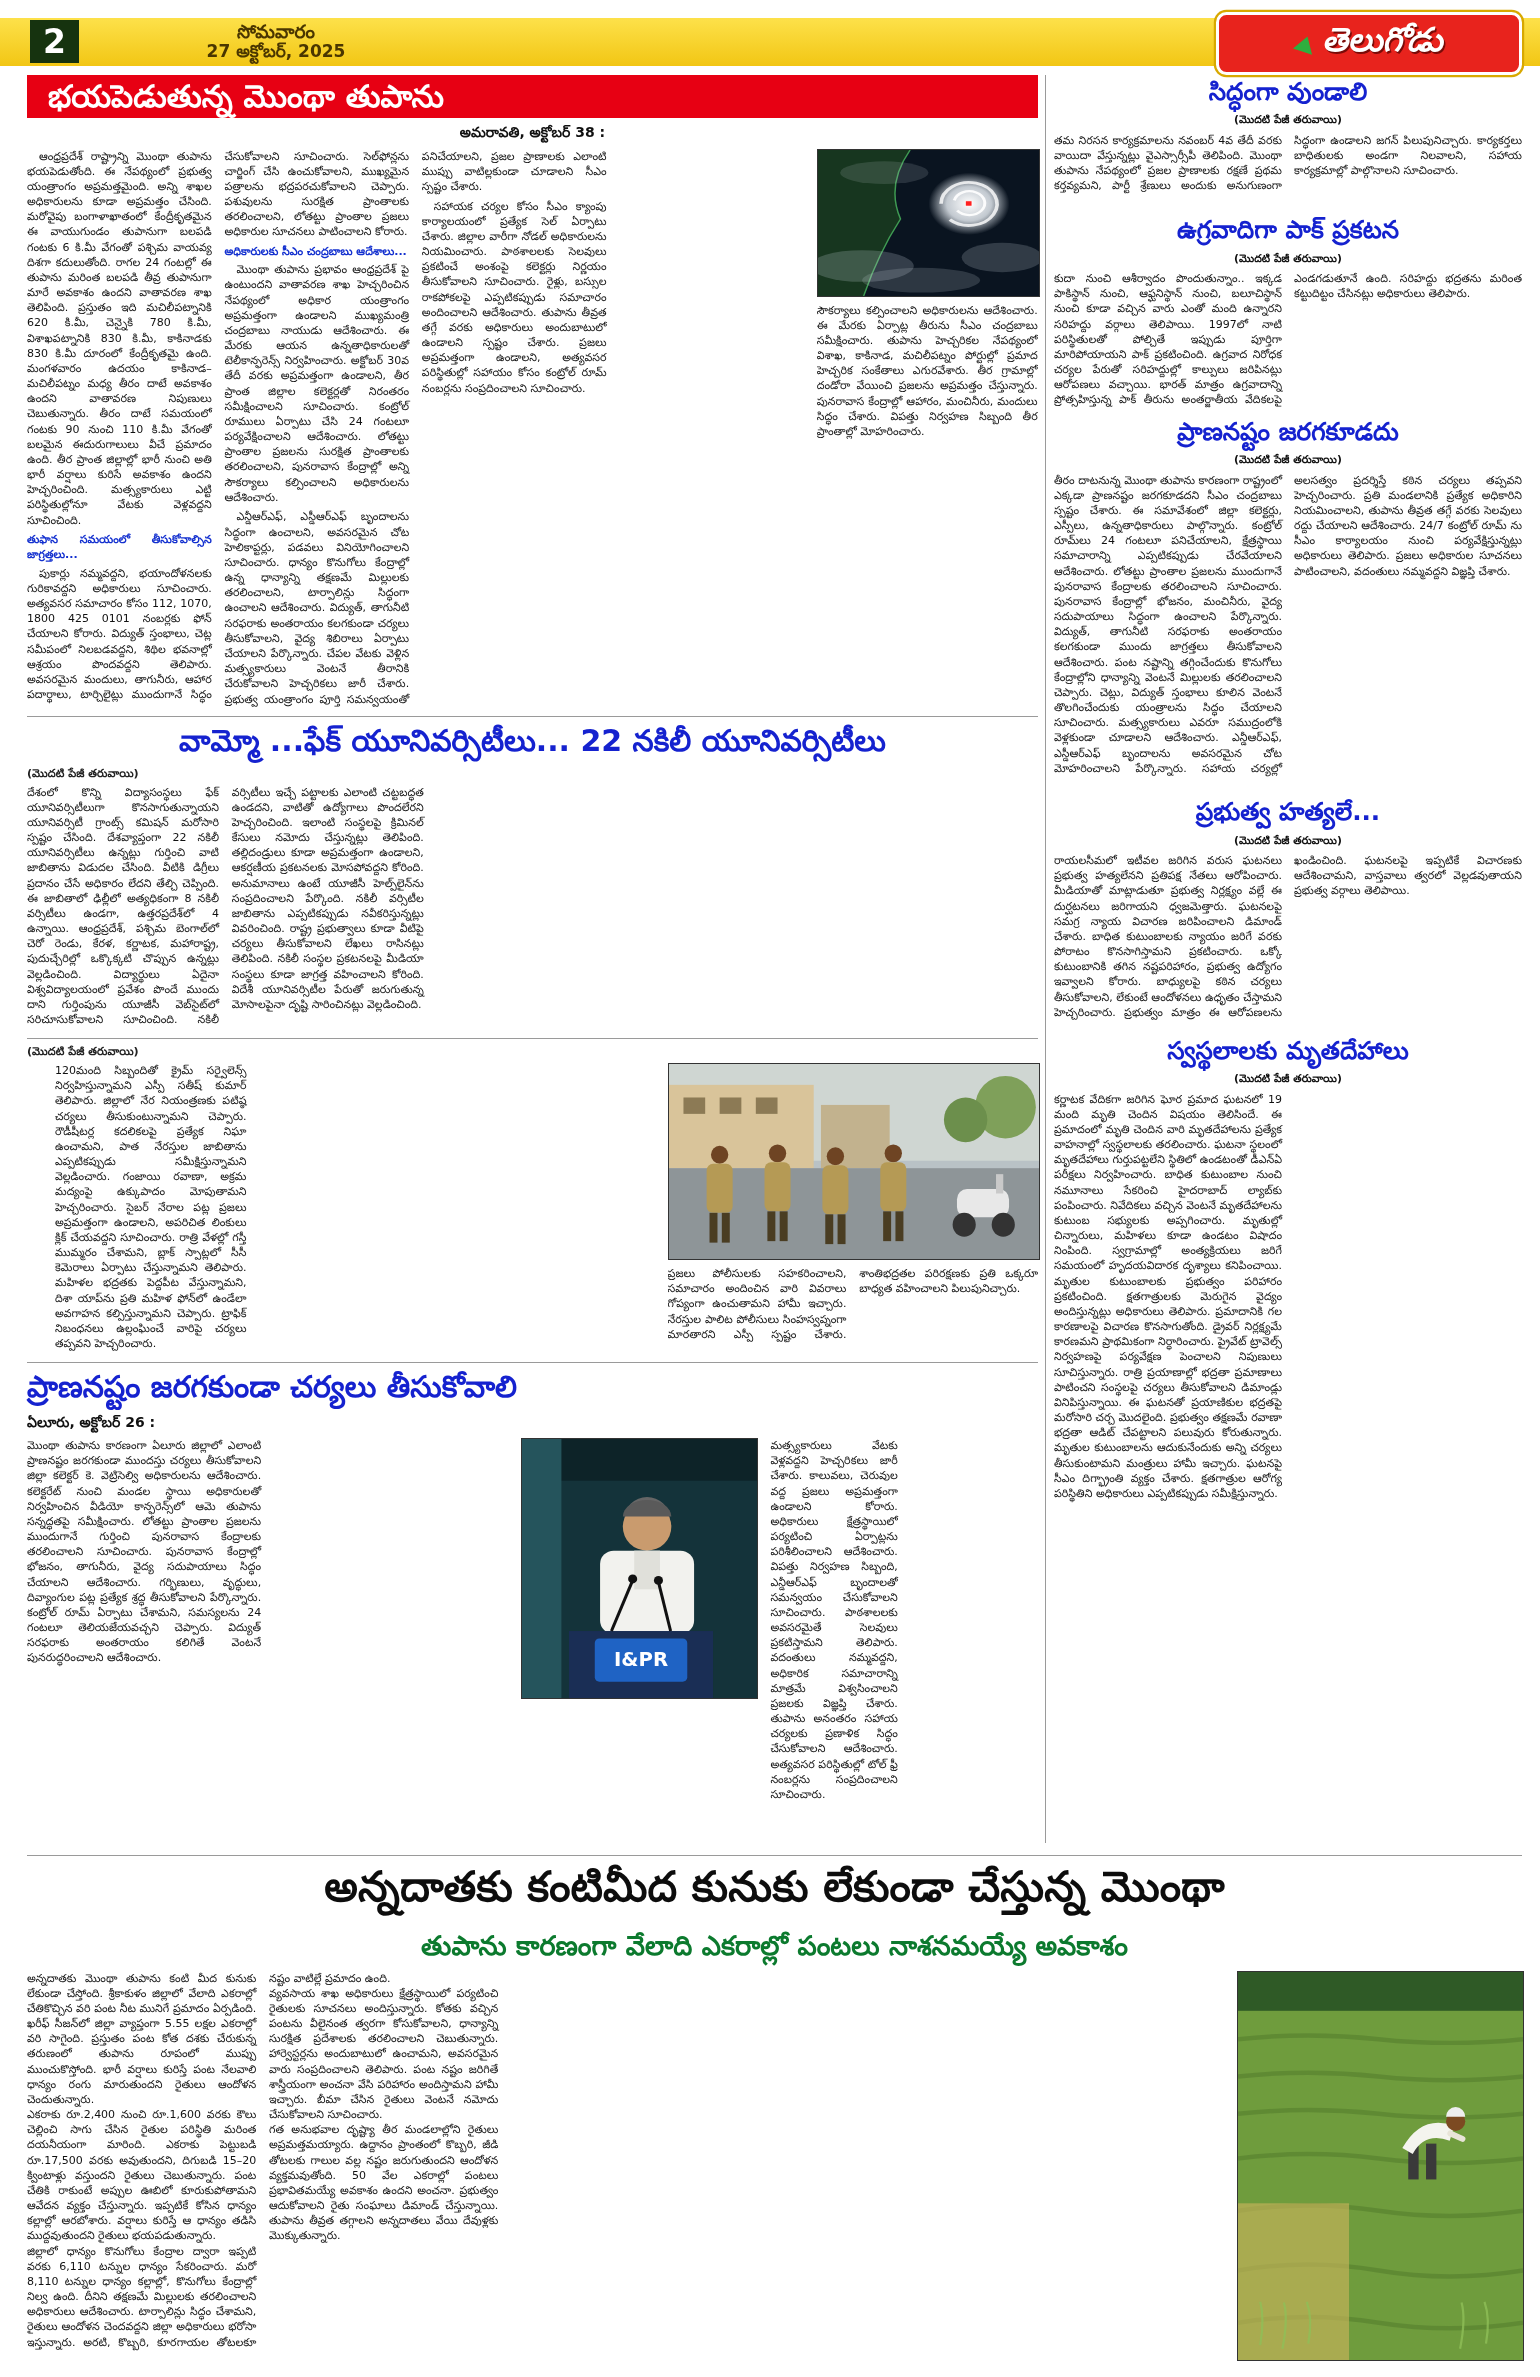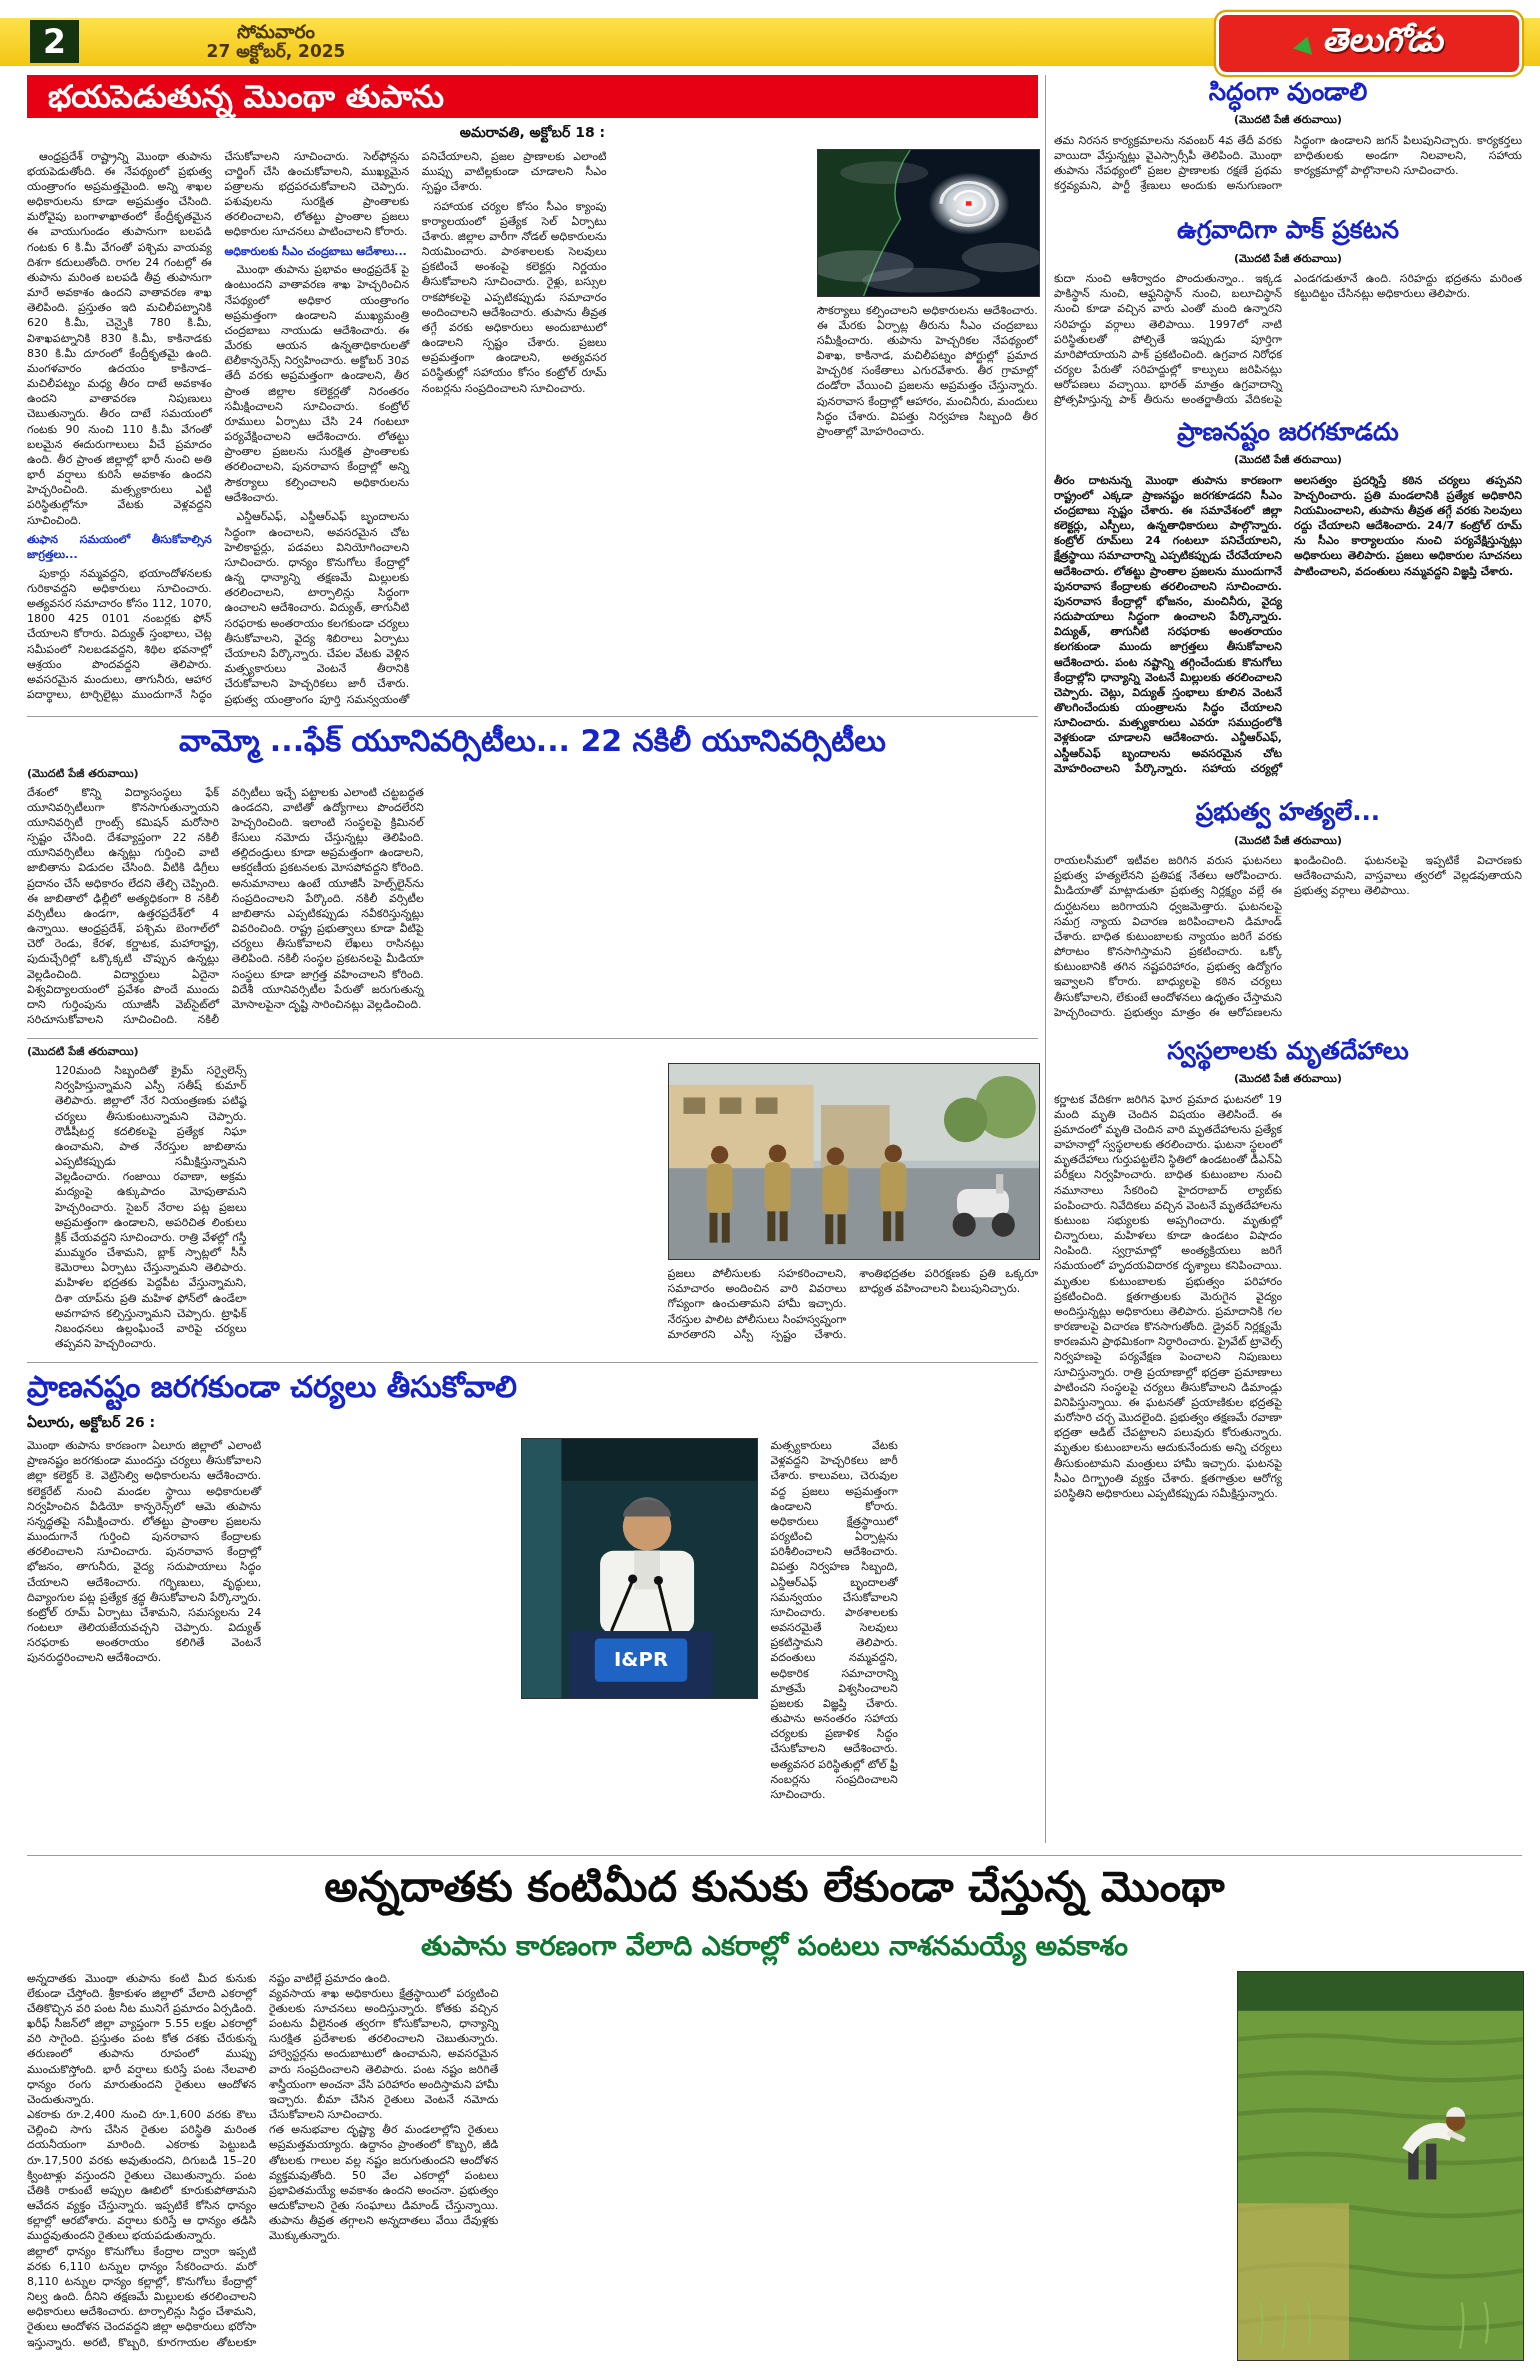--- a/index.html
+++ b/index.html
@@ -68,21 +68,21 @@
   .bt-date{margin:3px 0 4.5px;}
   .bt-body{display:flex;height:388px;}
   .bt-left{flex:1;column-count:5;}
   .bt-imgwrap{width:285px;margin-left:12.7px;}
   .bt-img{width:100%;height:100%;border:0.7px solid #333;}
   
   .sb-art{margin-bottom:7.5px;}
   .sb-h{color:#1522cf;font-size:24.6px;font-weight:bold;text-align:center;margin:1.5px 0 1.5px;}
   .sb-cont{text-align:center;font-weight:bold;font-size:10.8px;margin-bottom:4.5px;}
   .sb-body{column-count:2;column-gap:12px;column-fill:auto;overflow:hidden;}
-  .sb-b1{height:75px;} .sb-b2{height:138px;} .sb-b3{height:317px;font-weight:bold;} .sb-b4{height:175px;} .sb-b5{height:768px;}
+  .sb-b1{height:75px;} .sb-b2{height:138px;} .sb-b3{height:317px;} .sb-b4{height:175px;} .sb-b5{height:768px;}
 </style>
 </head>
 <body>
 
 <div class="page">
 
   <div class="masthead">
     <div class="pagenum">2</div>
     <div class="daydate">
       <div class="day">సోమవారం</div>
@@ -93,21 +93,21 @@
       <span class="logo-text">తెలుగోడు</span>
     </div>
   </div>
 
   <div class="vdiv"></div>
 
   <div class="main">
 
     <div>
       <div class="cy-head">భయపెడుతున్న మొంథా తుపాను</div>
-      <div class="cy-date dateline">అమరావతి, అక్టోబర్ 18 :</div>
+      <div class="cy-date dateline">అమరావతి, అక్టోబర్ 38 :</div>
       <div class="cy-body">
         <div class="cy-left body-txt cols">
           <p class="para">ఆంధ్రప్రదేశ్ రాష్ట్రాన్ని మొంథా తుపాను భయపెడుతోంది. ఈ నేపథ్యంలో ప్రభుత్వ యంత్రాంగం అప్రమత్తమైంది. అన్ని శాఖల అధికారులను కూడా అప్రమత్తం చేసింది. మరోవైపు బంగాళాఖాతంలో కేంద్రీకృతమైన ఈ వాయుగుండం తుపానుగా బలపడి గంటకు 6 కి.మీ వేగంతో పశ్చిమ వాయవ్య దిశగా కదులుతోంది. రాగల 24 గంటల్లో ఈ తుపాను మరింత బలపడి తీవ్ర తుపానుగా మారే అవకాశం ఉందని వాతావరణ శాఖ తెలిపింది. ప్రస్తుతం ఇది మచిలీపట్నానికి 620 కి.మీ, చెన్నైకి 780 కి.మీ, విశాఖపట్నానికి 830 కి.మీ, కాకినాడకు 830 కి.మీ దూరంలో కేంద్రీకృతమై ఉంది. మంగళవారం ఉదయం కాకినాడ–మచిలీపట్నం మధ్య తీరం దాటే అవకాశం ఉందని వాతావరణ నిపుణులు చెబుతున్నారు. తీరం దాటే సమయంలో గంటకు 90 నుంచి 110 కి.మీ వేగంతో బలమైన ఈదురుగాలులు వీచే ప్రమాదం ఉంది. తీర ప్రాంత జిల్లాల్లో భారీ నుంచి అతి భారీ వర్షాలు కురిసే అవకాశం ఉందని హెచ్చరించింది. మత్స్యకారులు ఎట్టి పరిస్థితుల్లోనూ వేటకు వెళ్లవద్దని సూచించింది.</p>
           <div class="lead-in">తుఫాన సమయంలో తీసుకోవాల్సిన జాగ్రత్తలు...</div>
           <p class="para">పుకార్లు నమ్మవద్దని, భయాందోళనలకు గురికావద్దని అధికారులు సూచించారు. అత్యవసర సమాచారం కోసం 112, 1070, 1800 425 0101 నంబర్లకు ఫోన్ చేయాలని కోరారు. విద్యుత్ స్తంభాలు, చెట్ల సమీపంలో నిలబడవద్దని, శిథిల భవనాల్లో ఆశ్రయం పొందవద్దని తెలిపారు. అవసరమైన మందులు, తాగునీరు, ఆహార పదార్థాలు, టార్చిలైట్లు ముందుగానే సిద్ధం చేసుకోవాలని సూచించారు. సెల్‌ఫోన్లను చార్జింగ్ చేసి ఉంచుకోవాలని, ముఖ్యమైన పత్రాలను భద్రపరచుకోవాలని చెప్పారు. పశువులను సురక్షిత ప్రాంతాలకు తరలించాలని, లోతట్టు ప్రాంతాల ప్రజలు అధికారుల సూచనలు పాటించాలని కోరారు.</p>
           <div class="lead-in">అధికారులకు సీఎం చంద్రబాబు ఆదేశాలు...</div>
           <p class="para">మొంథా తుపాను ప్రభావం ఆంధ్రప్రదేశ్ పై ఉంటుందని వాతావరణ శాఖ హెచ్చరించిన నేపథ్యంలో అధికార యంత్రాంగం అప్రమత్తంగా ఉండాలని ముఖ్యమంత్రి చంద్రబాబు నాయుడు ఆదేశించారు. ఈ మేరకు ఆయన ఉన్నతాధికారులతో టెలీకాన్ఫరెన్స్ నిర్వహించారు. అక్టోబర్ 30వ తేదీ వరకు అప్రమత్తంగా ఉండాలని, తీర ప్రాంత జిల్లాల కలెక్టర్లతో నిరంతరం సమీక్షించాలని సూచించారు. కంట్రోల్ రూములు ఏర్పాటు చేసి 24 గంటలూ పర్యవేక్షించాలని ఆదేశించారు. లోతట్టు ప్రాంతాల ప్రజలను సురక్షిత ప్రాంతాలకు తరలించాలని, పునరావాస కేంద్రాల్లో అన్ని సౌకర్యాలు కల్పించాలని అధికారులను ఆదేశించారు.</p>
           <p class="para">ఎన్డీఆర్ఎఫ్, ఎస్డీఆర్ఎఫ్ బృందాలను సిద్ధంగా ఉంచాలని, అవసరమైన చోట హెలికాప్టర్లు, పడవలు వినియోగించాలని సూచించారు. ధాన్యం కొనుగోలు కేంద్రాల్లో ఉన్న ధాన్యాన్ని తక్షణమే మిల్లులకు తరలించాలని, టార్పాలిన్లు సిద్ధంగా ఉంచాలని ఆదేశించారు. విద్యుత్, తాగునీటి సరఫరాకు అంతరాయం కలగకుండా చర్యలు తీసుకోవాలని, వైద్య శిబిరాలు ఏర్పాటు చేయాలని పేర్కొన్నారు. చేపల వేటకు వెళ్లిన మత్స్యకారులు వెంటనే తీరానికి చేరుకోవాలని హెచ్చరికలు జారీ చేశారు. ప్రభుత్వ యంత్రాంగం పూర్తి సమన్వయంతో పనిచేయాలని, ప్రజల ప్రాణాలకు ఎలాంటి ముప్పు వాటిల్లకుండా చూడాలని సీఎం స్పష్టం చేశారు.</p>
           <p class="para">సహాయక చర్యల కోసం సీఎం క్యాంపు కార్యాలయంలో ప్రత్యేక సెల్ ఏర్పాటు చేశారు. జిల్లాల వారీగా నోడల్ అధికారులను నియమించారు. పాఠశాలలకు సెలవులు ప్రకటించే అంశంపై కలెక్టర్లు నిర్ణయం తీసుకోవాలని సూచించారు. రైళ్లు, బస్సుల రాకపోకలపై ఎప్పటికప్పుడు సమాచారం అందించాలని ఆదేశించారు. తుపాను తీవ్రత తగ్గే వరకు అధికారులు అందుబాటులో ఉండాలని స్పష్టం చేశారు. ప్రజలు అప్రమత్తంగా ఉండాలని, అత్యవసర పరిస్థితుల్లో సహాయం కోసం కంట్రోల్ రూమ్ నంబర్లను సంప్రదించాలని సూచించారు.</p>
         </div>

